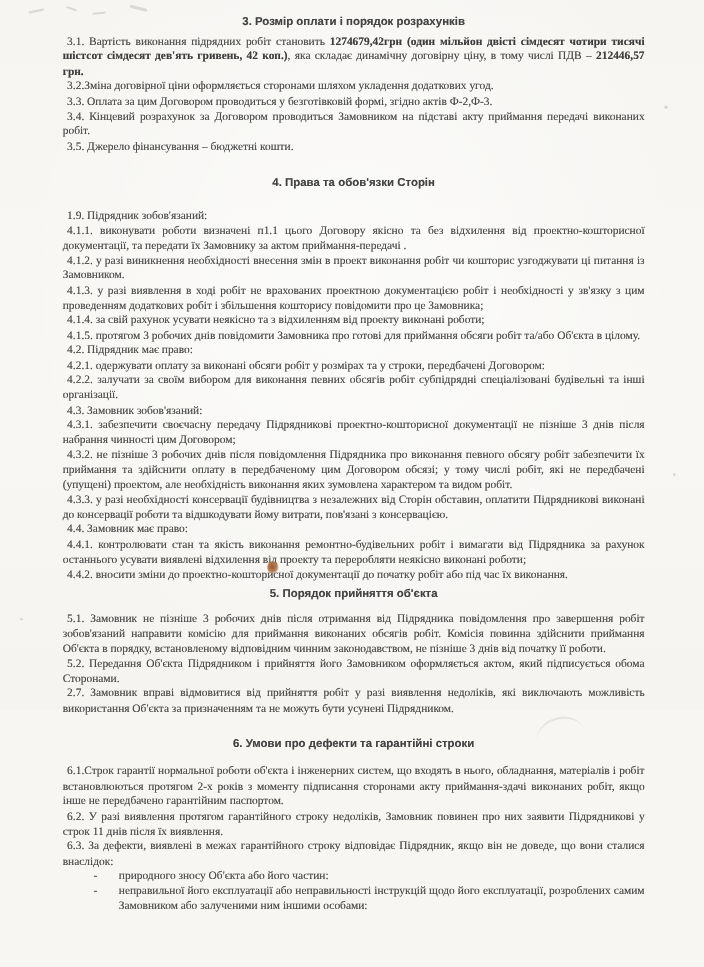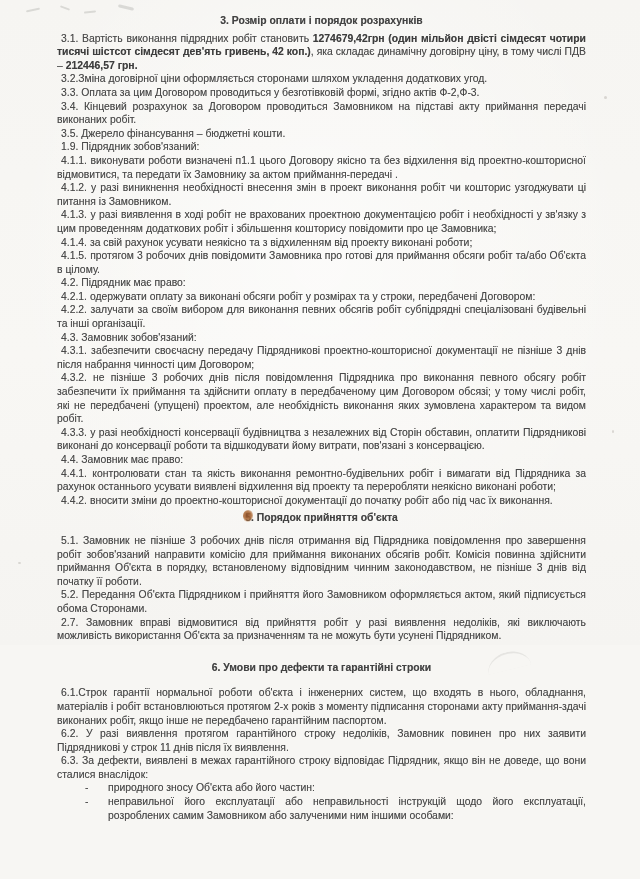--- a/index.html
+++ b/index.html
@@ -28,20 +28,21 @@
     color: #434343;
     margin: 20px 0 16px 0;
   }
   .doc-section:first-child .sec-heading { margin: 2px 0 4px 0; }
   .doc-section:nth-child(3) .sec-heading { margin: 4px 0 9px 0; }
   .doc-section:nth-child(4) .sec-heading { margin: 18px 0 12px 0; }
   .para {
     margin: 0;
     text-align: justify;
     text-indent: 4px;
+    font-family: Liberation Serif, serif;
   }
   .para .b { font-weight: bold; color: #3d3d3d; }
   .para.bullet {
     text-indent: 0;
     padding-left: 51px;
     position: relative;
     text-align: justify;
   }
   .para.bullet .dash {
     position: absolute;
@@ -93,22 +94,23 @@
   <div>
       <section class="doc-section">
         <div class="sec-heading">3. Розмір оплати і  порядок розрахунків</div>
         <p class="para"><span>3.1. Вартість виконання підрядних робіт становить  </span><span class="b">1274679,42грн (один мільйон двісті сімдесят чотири тисячі шістсот сімдесят дев'ять гривень, 42 коп.)</span><span>, яка складає динамічну договірну ціну, в тому числі ПДВ – </span><span class="b">212446,57 грн.</span></p>
         <p class="para"><span>3.2.Зміна договірної ціни оформляється сторонами шляхом укладення додаткових угод.</span></p>
         <p class="para"><span>3.3. Оплата за цим Договором проводиться у безготівковій формі, згідно  актів Ф-2,Ф-3.</span></p>
         <p class="para"><span>3.4. Кінцевий розрахунок за Договором проводиться Замовником  на підставі акту приймання передачі виконаних робіт.</span></p>
         <p class="para"><span>3.5. Джерело фінансування – бюджетні кошти.</span></p>
       </section>
       <section class="doc-section">
+        <div class="sec-heading">4. Права та обов'язки Сторін</div>
         <p class="para"><span>1.9. Підрядник зобов'язаний:</span></p>
-        <p class="para"><span>4.1.1. виконувати роботи   визначені п1.1 цього Договору якісно та без відхилення від проектно-кошторисної відмовитися, та передати їх Замовнику за актом приймання-передачі .</span></p>
+        <p class="para"><span>4.1.1. виконувати роботи   визначені п1.1 цього Договору якісно та без відхилення від проектно-кошторисної документації, та передати їх Замовнику за актом приймання-передачі .</span></p>
         <p class="para"><span>4.1.2. у разі виникнення необхідності внесення змін в проект виконання робіт чи  кошторис узгоджувати ці питання із Замовником.</span></p>
         <p class="para"><span>4.1.3. у разі виявлення в ході робіт не врахованих проектною документацією робіт і необхідності у зв'язку з  цим проведенням додаткових робіт і збільшення  кошторису повідомити про це Замовника;</span></p>
         <p class="para"><span>4.1.4. за свій рахунок усувати неякісно та з відхиленням від проекту виконані роботи;</span></p>
         <p class="para"><span>4.1.5. протягом 3 робочих днів повідомити Замовника про готові для приймання обсяги робіт та/або Об'єкта в цілому.</span></p>
         <p class="para"><span>4.2. Підрядник має право:</span></p>
         <p class="para"><span>4.2.1. одержувати оплату за виконані обсяги робіт у розмірах та у строки, передбачені Договором:</span></p>
         <p class="para"><span>4.2.2. залучати за своїм вибором для виконання певних обсягів робіт субпідрядні спеціалізовані будівельні та інші організації.</span></p>
         <p class="para"><span>4.3. Замовник зобов'язаний:</span></p>
         <p class="para"><span>4.3.1. забезпечити своєчасну передачу Підрядникові проектно-кошторисної документації не пізніше 3 днів після набрання чинності цим Договором;</span></p>
         <p class="para"><span>4.3.2. не пізніше 3 робочих днів після повідомлення Підрядника про виконання певного обсягу робіт забезпечити їх приймання та здійснити оплату в передбаченому цим Договором обсязі; у тому числі робіт, які не передбачені (упущені) проектом, але необхідність виконання яких зумовлена характером та видом робіт.</span></p>

